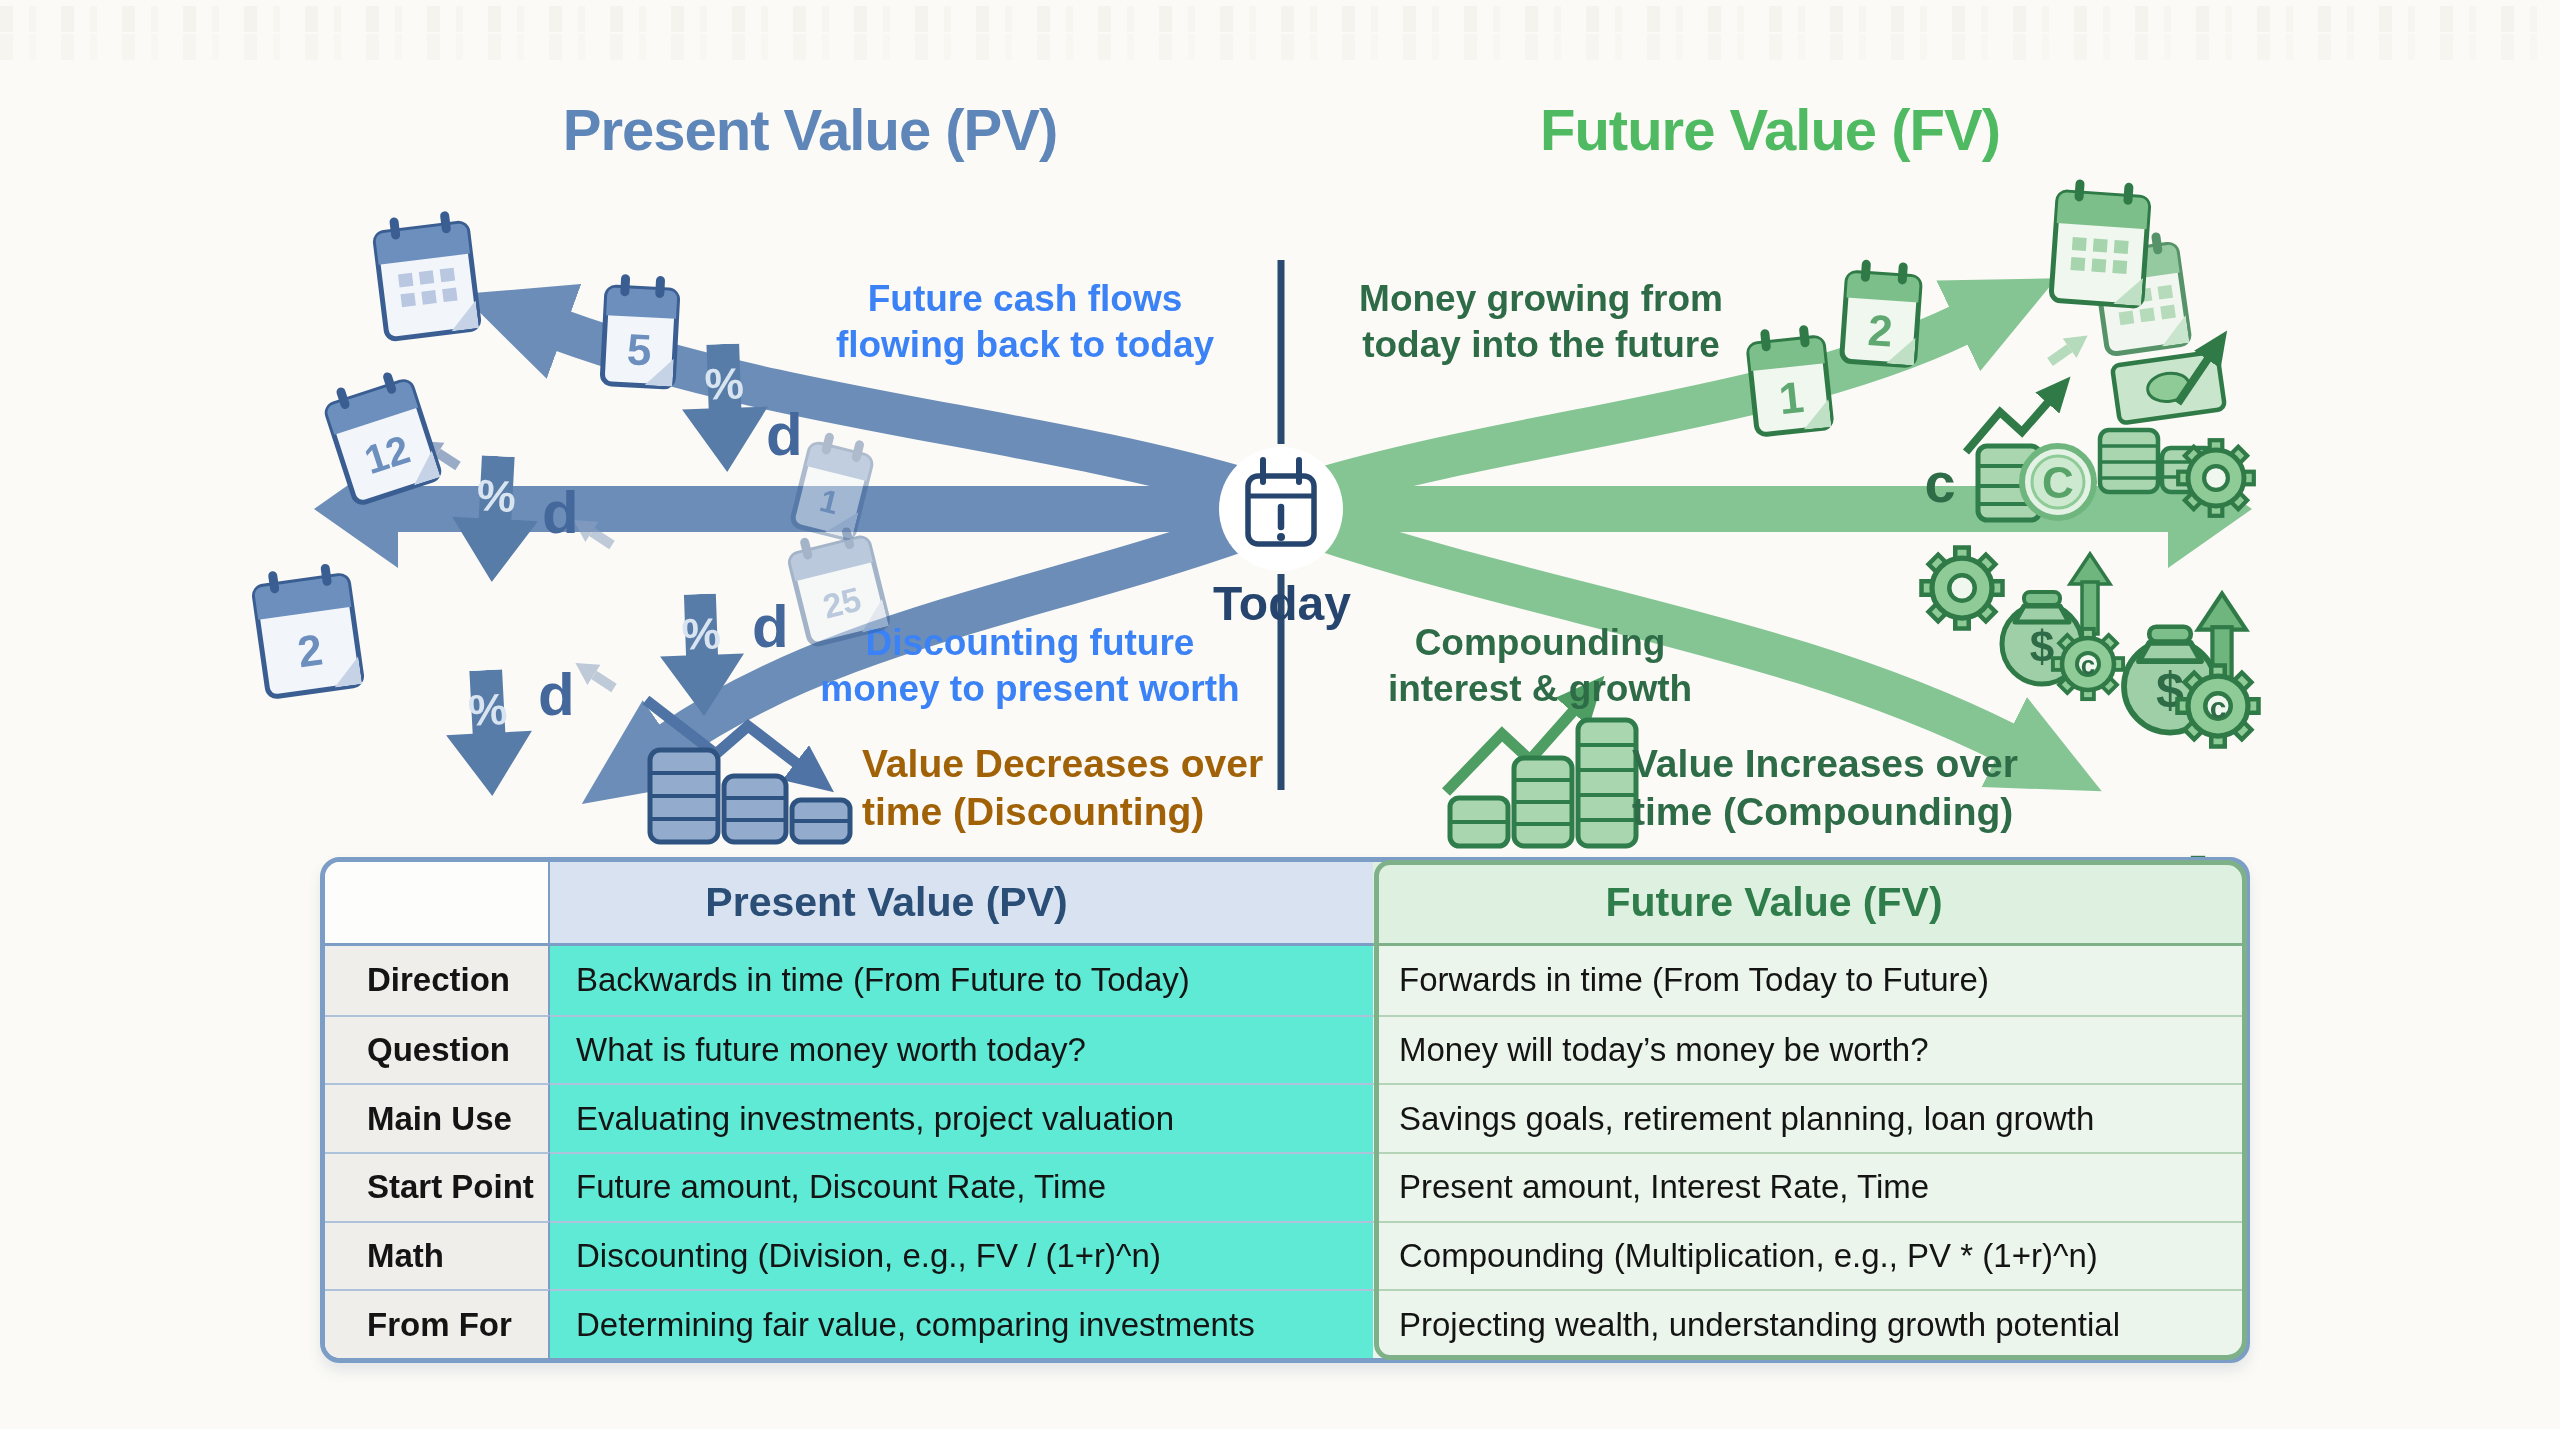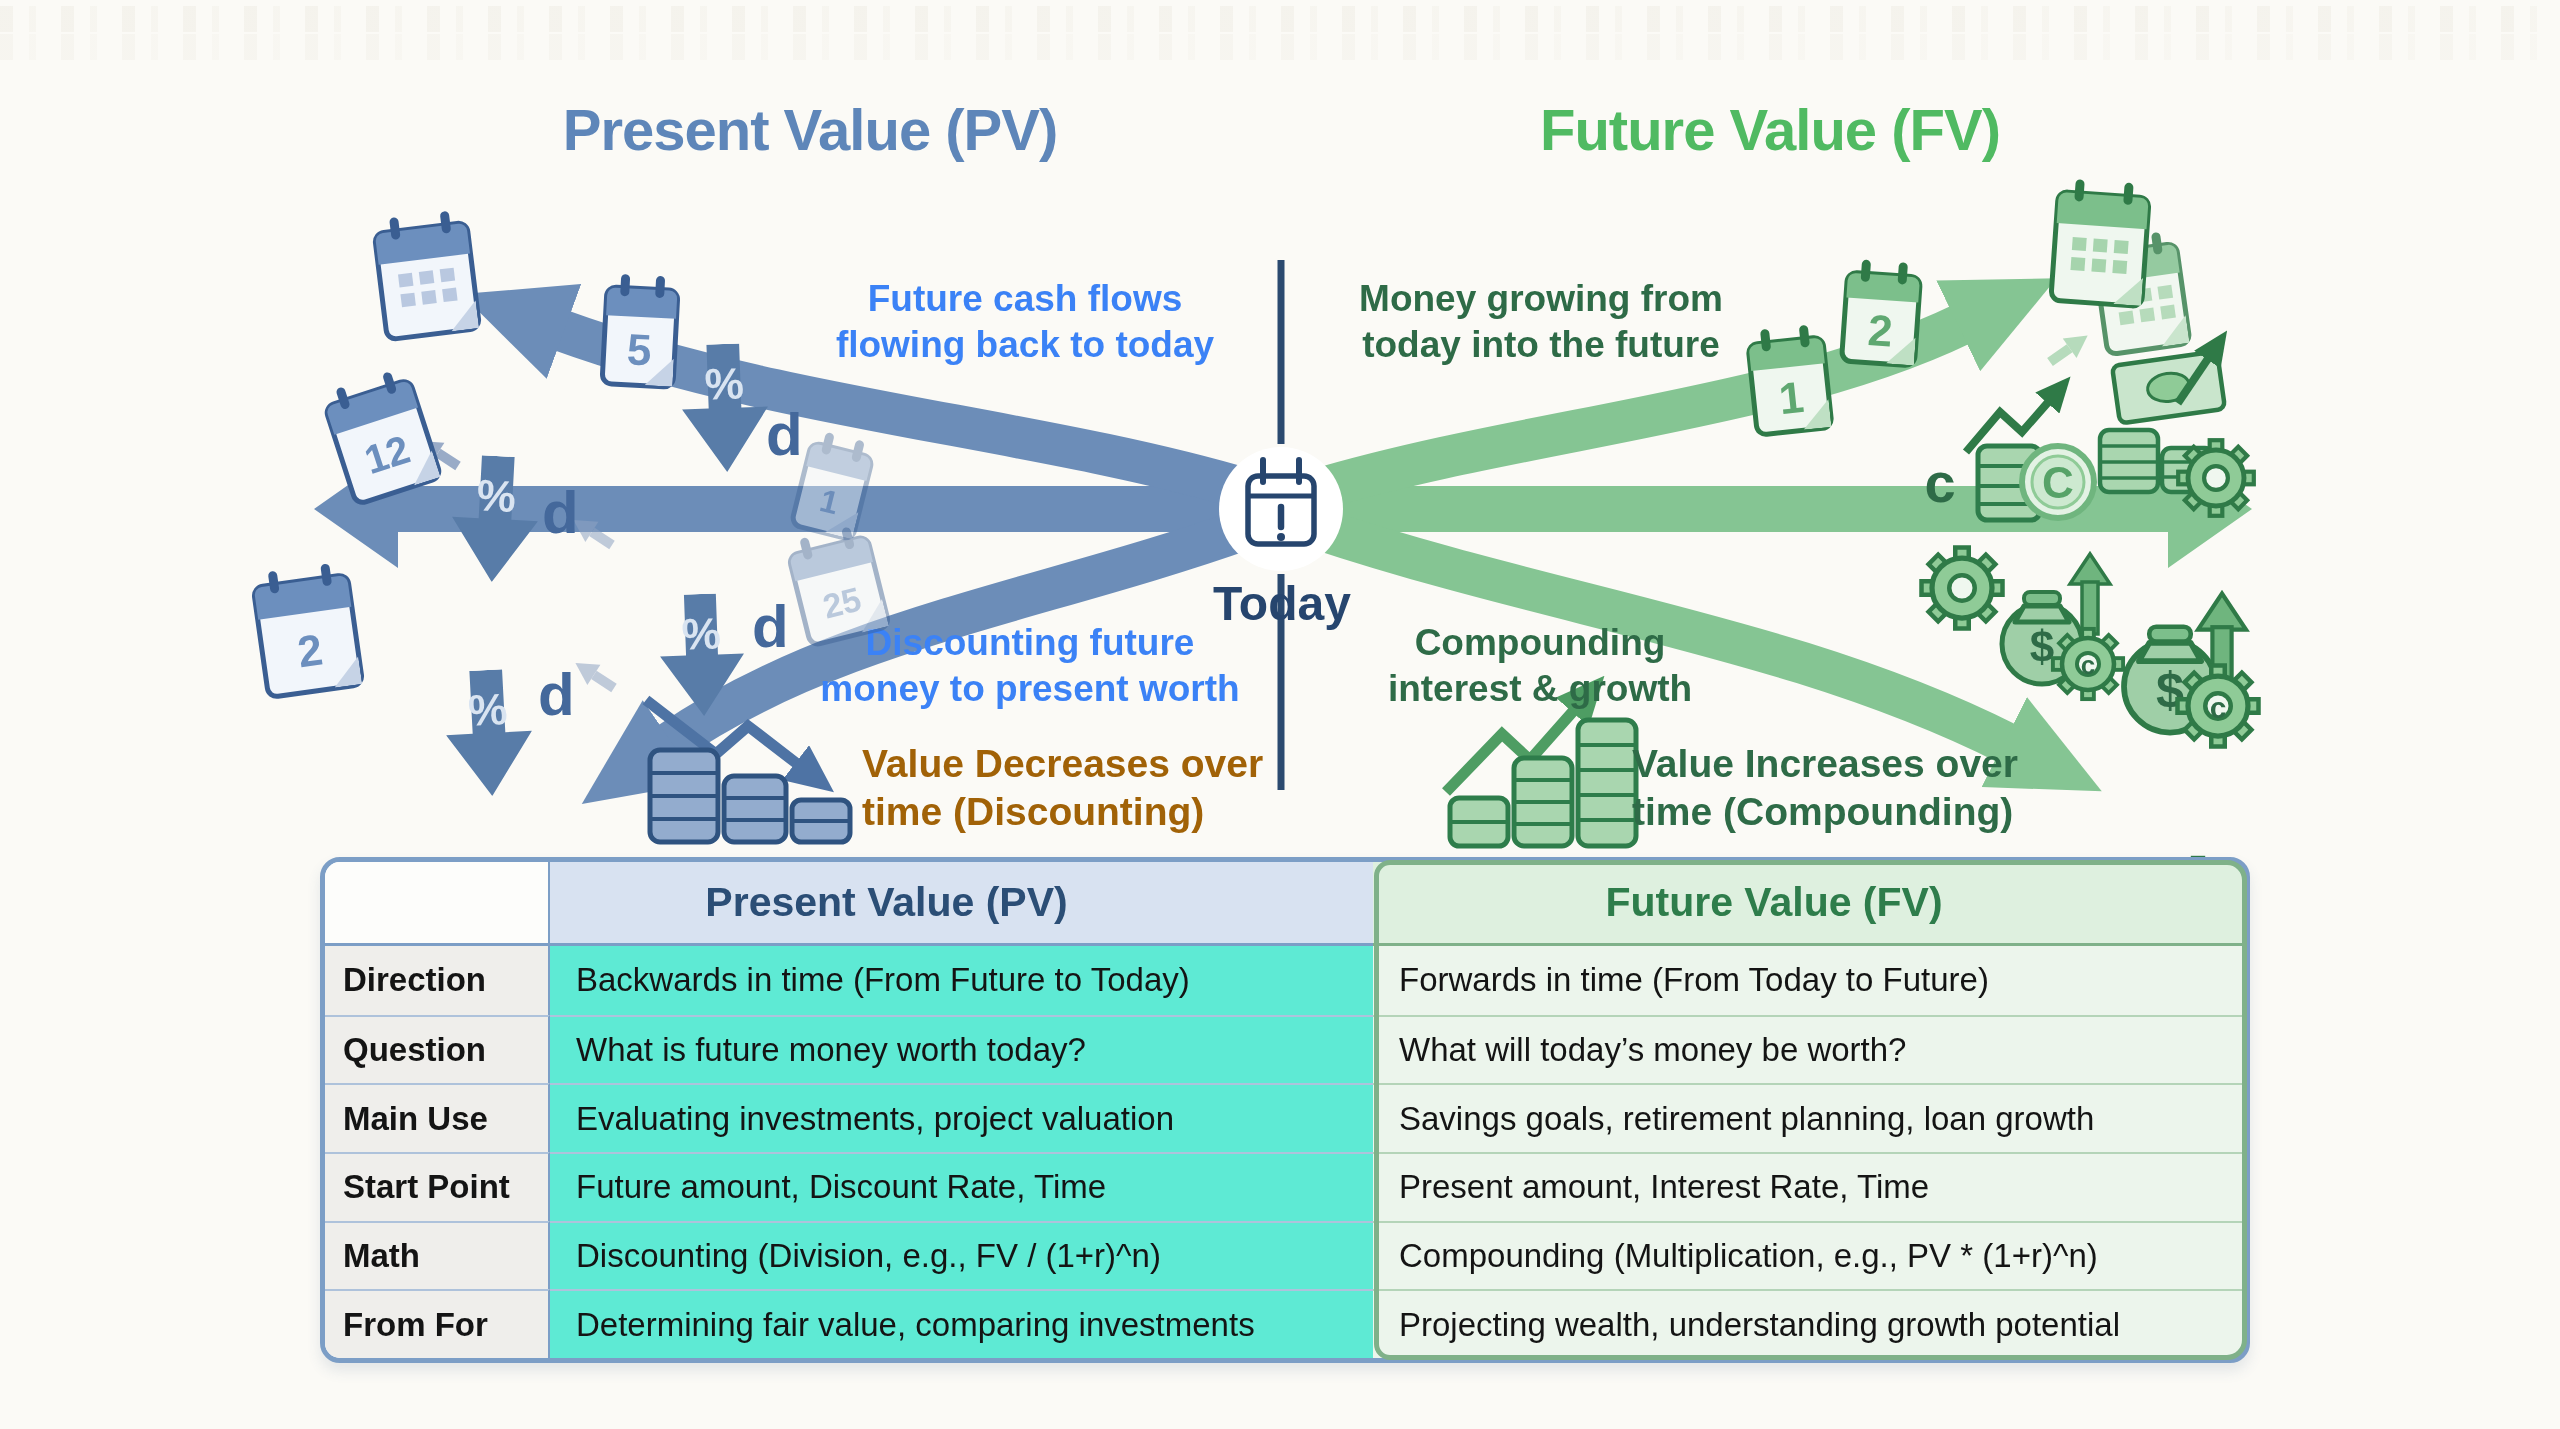--- a/index.html
+++ b/index.html
@@ -49,21 +49,21 @@
   .tbl{position:absolute;left:320px;top:857px;width:1930px;height:506px;background:#fff;
        border:5px solid #7C9EC6;border-radius:20px;box-sizing:border-box;
        box-shadow:0 8px 14px rgba(60,90,130,.12);}
   .tbl-grid{position:absolute;inset:0;display:grid;grid-template-columns:225px 823px 1fr;
        grid-template-rows:84px repeat(6,1fr);border-radius:15px;overflow:hidden;}
   .tc{box-sizing:border-box;display:flex;align-items:center;font-size:33px;color:#141414;}
   .hc{justify-content:center;font-weight:700;font-size:41px;position:relative;}
   .h-blank{background:#FDFDFB;border-bottom:3px solid #7C9EC6;border-right:2.5px solid #7C9EC6;}
   .h-pv{background:#D8E2F1;color:#2B4E76;border-bottom:3px solid #7C9EC6;padding-right:150px;}
   .h-fv{background:#DEF0DF;color:#2E7D4B;border-bottom:3px solid #7FB189;padding-right:70px;}
-  .lc{background:#EFEEEB;font-weight:700;padding-left:18px;border-right:2.5px solid #7C9EC6;border-top:2px solid #AEC2DB;}
+  .lc{background:#EFEEEB;font-weight:700;padding-left:42px;border-right:2.5px solid #7C9EC6;border-top:2px solid #AEC2DB;}
   .pc{background:#5eead4;padding-left:26px;border-top:2px solid #AEC2DB;}
   .fc{background:#ECF5EC;padding-left:26px;border-top:2px solid #B4D4B8;}
   .first{border-top:none !important;}
   .fv-frame{position:absolute;left:1049px;top:-2px;right:-2px;bottom:-2px;border:5px solid #7FB189;
        border-radius:16px 20px 20px 16px;pointer-events:none;z-index:3;}
 </style>
 </head>
 <body>
 
 <div id="stage">
@@ -394,21 +394,21 @@
       <div class="tc hc h-fv">
         <span>Future Value (FV)</span>
       </div>
 
       <div class="tc lc first">Direction</div>
       <div class="tc pc first">Backwards in time (From Future to Today)</div>
       <div class="tc fc first">Forwards in time (From Today to Future)</div>
 
       <div class="tc lc">Question</div>
       <div class="tc pc">What is future money worth today?</div>
-      <div class="tc fc">What will today’s money be worth?</div>
+      <div class="tc fc">Money will today’s money be worth?</div>
 
       <div class="tc lc">Main Use</div>
       <div class="tc pc">Evaluating investments, project valuation</div>
       <div class="tc fc">Savings goals, retirement planning, loan growth</div>
 
       <div class="tc lc">Start Point</div>
       <div class="tc pc">Future amount, Discount Rate, Time</div>
       <div class="tc fc">Present amount, Interest Rate, Time</div>
 
       <div class="tc lc">Math</div>

